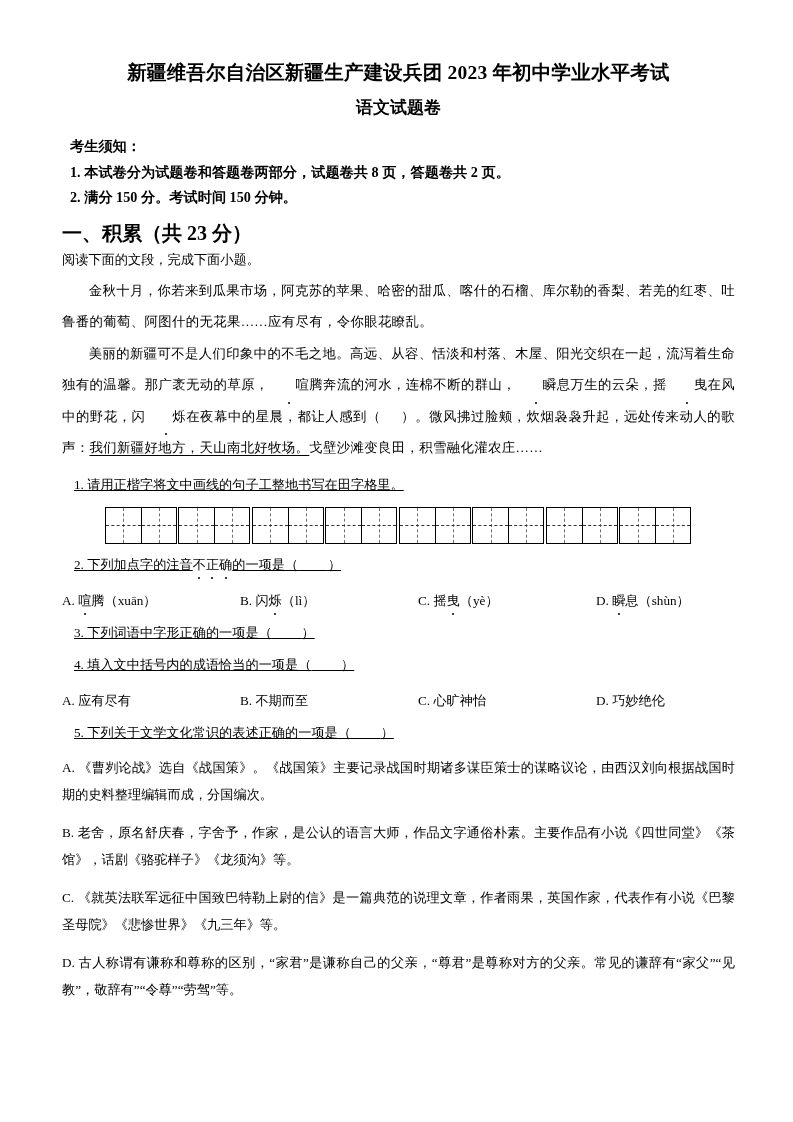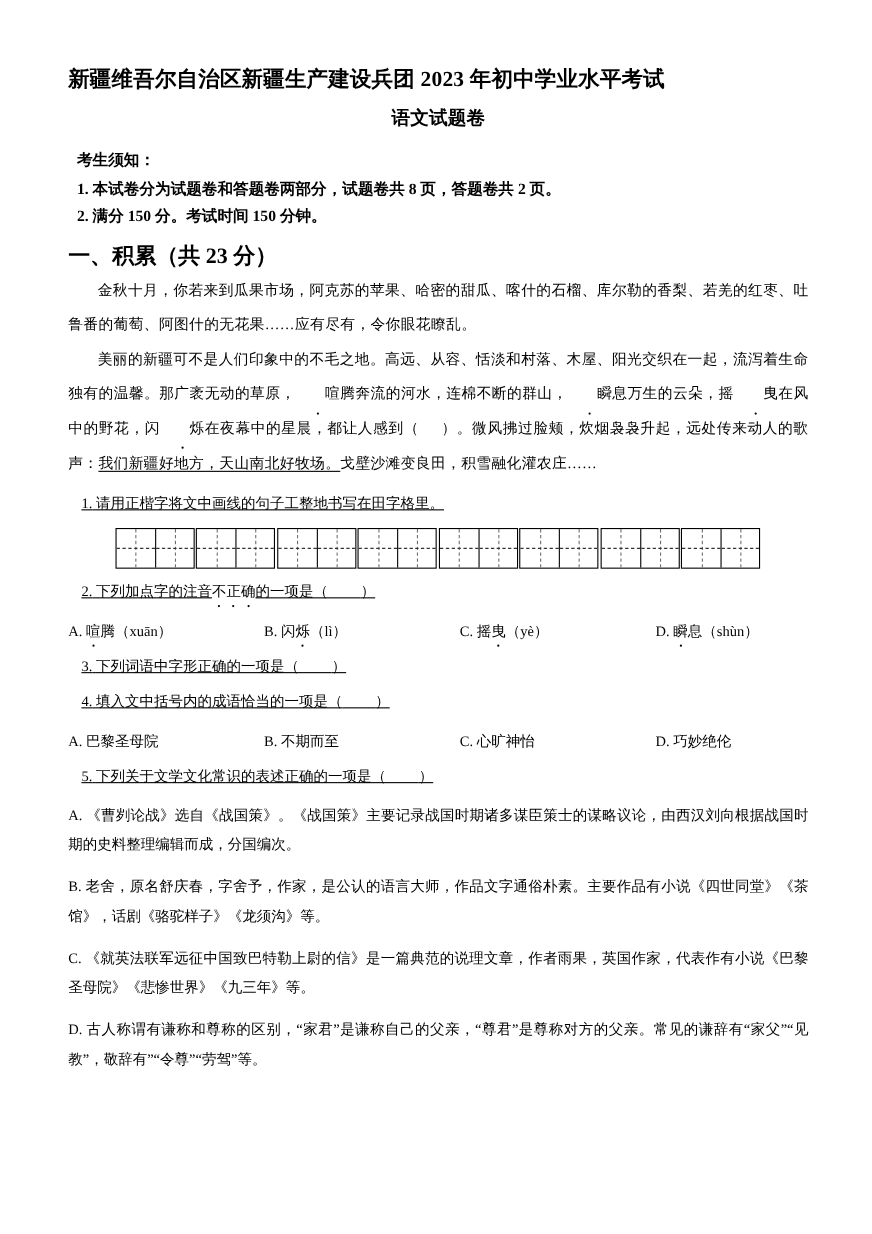--- a/index.html
+++ b/index.html
@@ -18,20 +18,21 @@
   .page {
     width: 793px;
     height: 1122px;
     box-sizing: border-box;
     padding: 56px 58px 30px 62px;
     position: relative;
   }
 
   
   .doc-title {
+    text-align: center;
     font-weight: bold;
     font-size: 19.5px;
     line-height: 34px;
     letter-spacing: 0.2px;
     margin: 0 0 2px 0;
   }
   .doc-subtitle {
     text-align: center;
     font-weight: bold;
     font-size: 17px;
@@ -175,20 +176,21 @@
   <h1 class="doc-title">新疆维吾尔自治区新疆生产建设兵团 2023 年初中学业水平考试</h1>
   <h2 class="doc-subtitle">语文试题卷</h2>
 
   <div class="notice">
     <p class="notice-line">考生须知：</p>
     <p class="notice-line">1. 本试卷分为试题卷和答题卷两部分，试题卷共 8 页，答题卷共 2 页。</p>
     <p class="notice-line">2. 满分 150 分。考试时间 150 分钟。</p>
   </div>
 
   <div class="section-head">一、积累（共 23 分）</div>
+  <div class="lead">阅读下面的文段，完成下面小题。</div>
 
   <div class="passage">
     <p><span>金秋十月，你若来到瓜果市场，阿克苏的苹果、哈密的甜瓜、喀什的石榴、库尔勒的香梨、若羌的红枣、吐鲁番的葡萄、阿图什的无花果……应有尽有，令你眼花瞭乱。</span></p>
     <p><span>美丽的新疆可不是人们印象中的不毛之地。高远、从容、恬淡和村落、木屋、阳光交织在一起，流泻着生命独有的温馨。那广袤无动的草原，</span><span class="dot">喧</span><span>腾奔流的河水，连棉不断的群山，</span><span class="dot">瞬</span><span>息万生的云朵，摇</span><span class="dot">曳</span><span>在风中的野花，闪</span><span class="dot">烁</span><span>在夜幕中的星晨，都让人感到（</span><span class="blank-paren">&nbsp;&nbsp;</span><span>）。微风拂过脸颊，炊烟袅袅升起，远处传来动人的歌声：</span><span class="u">我们新疆好地方，天山南北好牧场。</span><span>戈壁沙滩变良田，积雪融化灌农庄……</span></p>
   </div>
 
   <div class="q-stem">
     <span>1.</span>
     <span>请用正楷字将文中画线的句子工整地书写在田字格里。</span>
   </div>
@@ -261,21 +263,21 @@
 
 
   <div class="q-stem">
     <span>4.</span>
     <span>填入文中括号内的成语恰当的一项是（</span><span class="blank-paren">&nbsp;&nbsp;&nbsp;</span><span>）</span>
   </div>
 
   <div class="opt-row">
     <div class="opt w1">
       <span>A.</span>
-      <span>巴黎圣母院</span>
+      <span>应有尽有</span>
     </div>
     <div class="opt w2">
       <span>B.</span>
       <span>不期而至</span>
     </div>
     <div class="opt w3">
       <span>C.</span>
       <span>心旷神怡</span>
     </div>
     <div class="opt w4">

